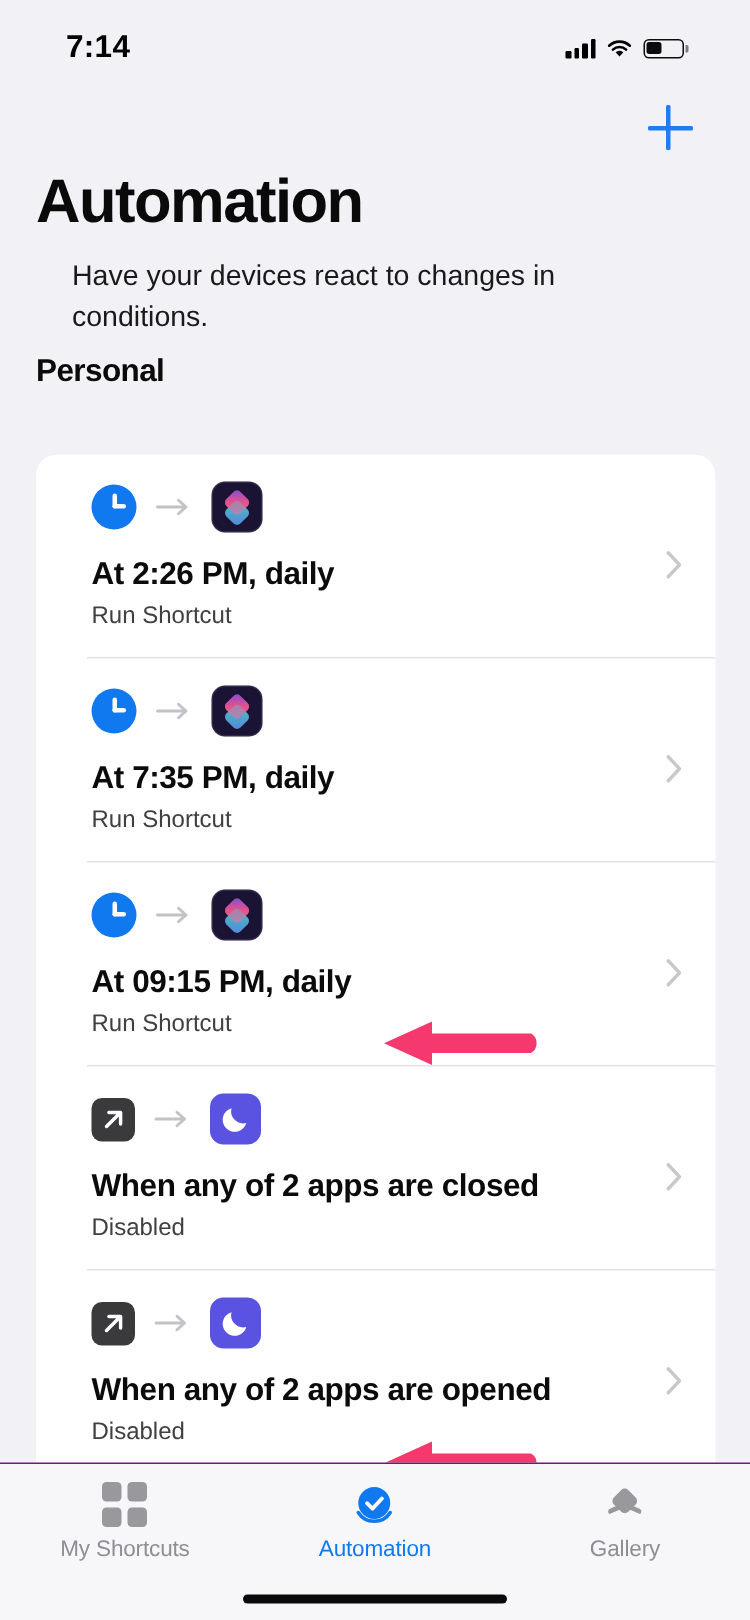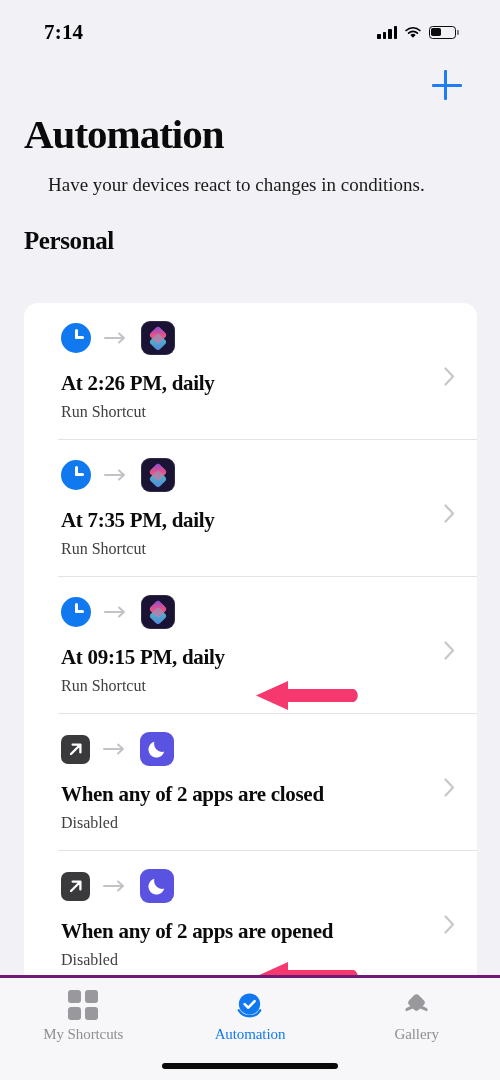--- a/index.html
+++ b/index.html
@@ -7,21 +7,20 @@
     width:500px; height:1080px;
     background:#ffffff;
     font-family:"Liberation Sans", sans-serif;
     -webkit-font-smoothing:antialiased;
   }
   #phone {
     position:relative;
     width:500px; height:1080px;
     background:#f1f1f6;
     overflow:hidden;
-    font-family:Liberation Serif, serif;
   }
 
   
   .statusbar {
     position:absolute; top:0; left:0; width:500px; height:58px;
     display:flex; align-items:center; justify-content:space-between;
     padding:0 44px 0 44px;
   }
   .sb-time {
     font-size:21px; font-weight:600; color:#000; letter-spacing:.2px;
@@ -63,21 +62,21 @@
   .header { position:absolute; top:112px; left:24px; right:24px; }
   .title {
     font-size:41px; font-weight:700; color:#0a0a0a;
     letter-spacing:-1px; line-height:1.08;
   }
   .subtitle {
     margin-top:16px; font-size:19px; color:#1a1a1a;
     line-height:1.42; max-width:380px; font-weight:400;margin-left:24px;
   }
   .section-head {
-    margin-top:28px; font-size:25px; font-weight:700;
+    margin-top:10px; font-size:21px; font-weight:700;
     color:#0a0a0a; letter-spacing:-.4px;
   }
 
   
   .card {
     position:absolute; top:303px; left:24px;
     width:453px; background:#fff;
     border-radius:14px 14px 0 0;
     overflow:hidden;
     padding-left:12px;
@@ -142,21 +141,21 @@
 
   
   .anno {
     position:absolute; pointer-events:none;
   }
 
   
   .tabbar {
     position:absolute; left:0; bottom:0; width:500px; height:105px;
     background:#f7f7f9;
-    border-top:3px solid #701a75;
+    border-top:1px solid #701a75;
     display:flex; align-items:flex-start; justify-content:space-around;
     padding-top:11px;
   }
   .tab {
     width:150px; display:flex; flex-direction:column;
     align-items:center; gap:5px; cursor:pointer;
   }
   .tab-ic { height:32px; display:flex; align-items:center; justify-content:center; }
   .tab-label { font-size:15px; color:#8e8e93; letter-spacing:-.1px; }
   .tab.active .tab-label { color:#1179f0; }

